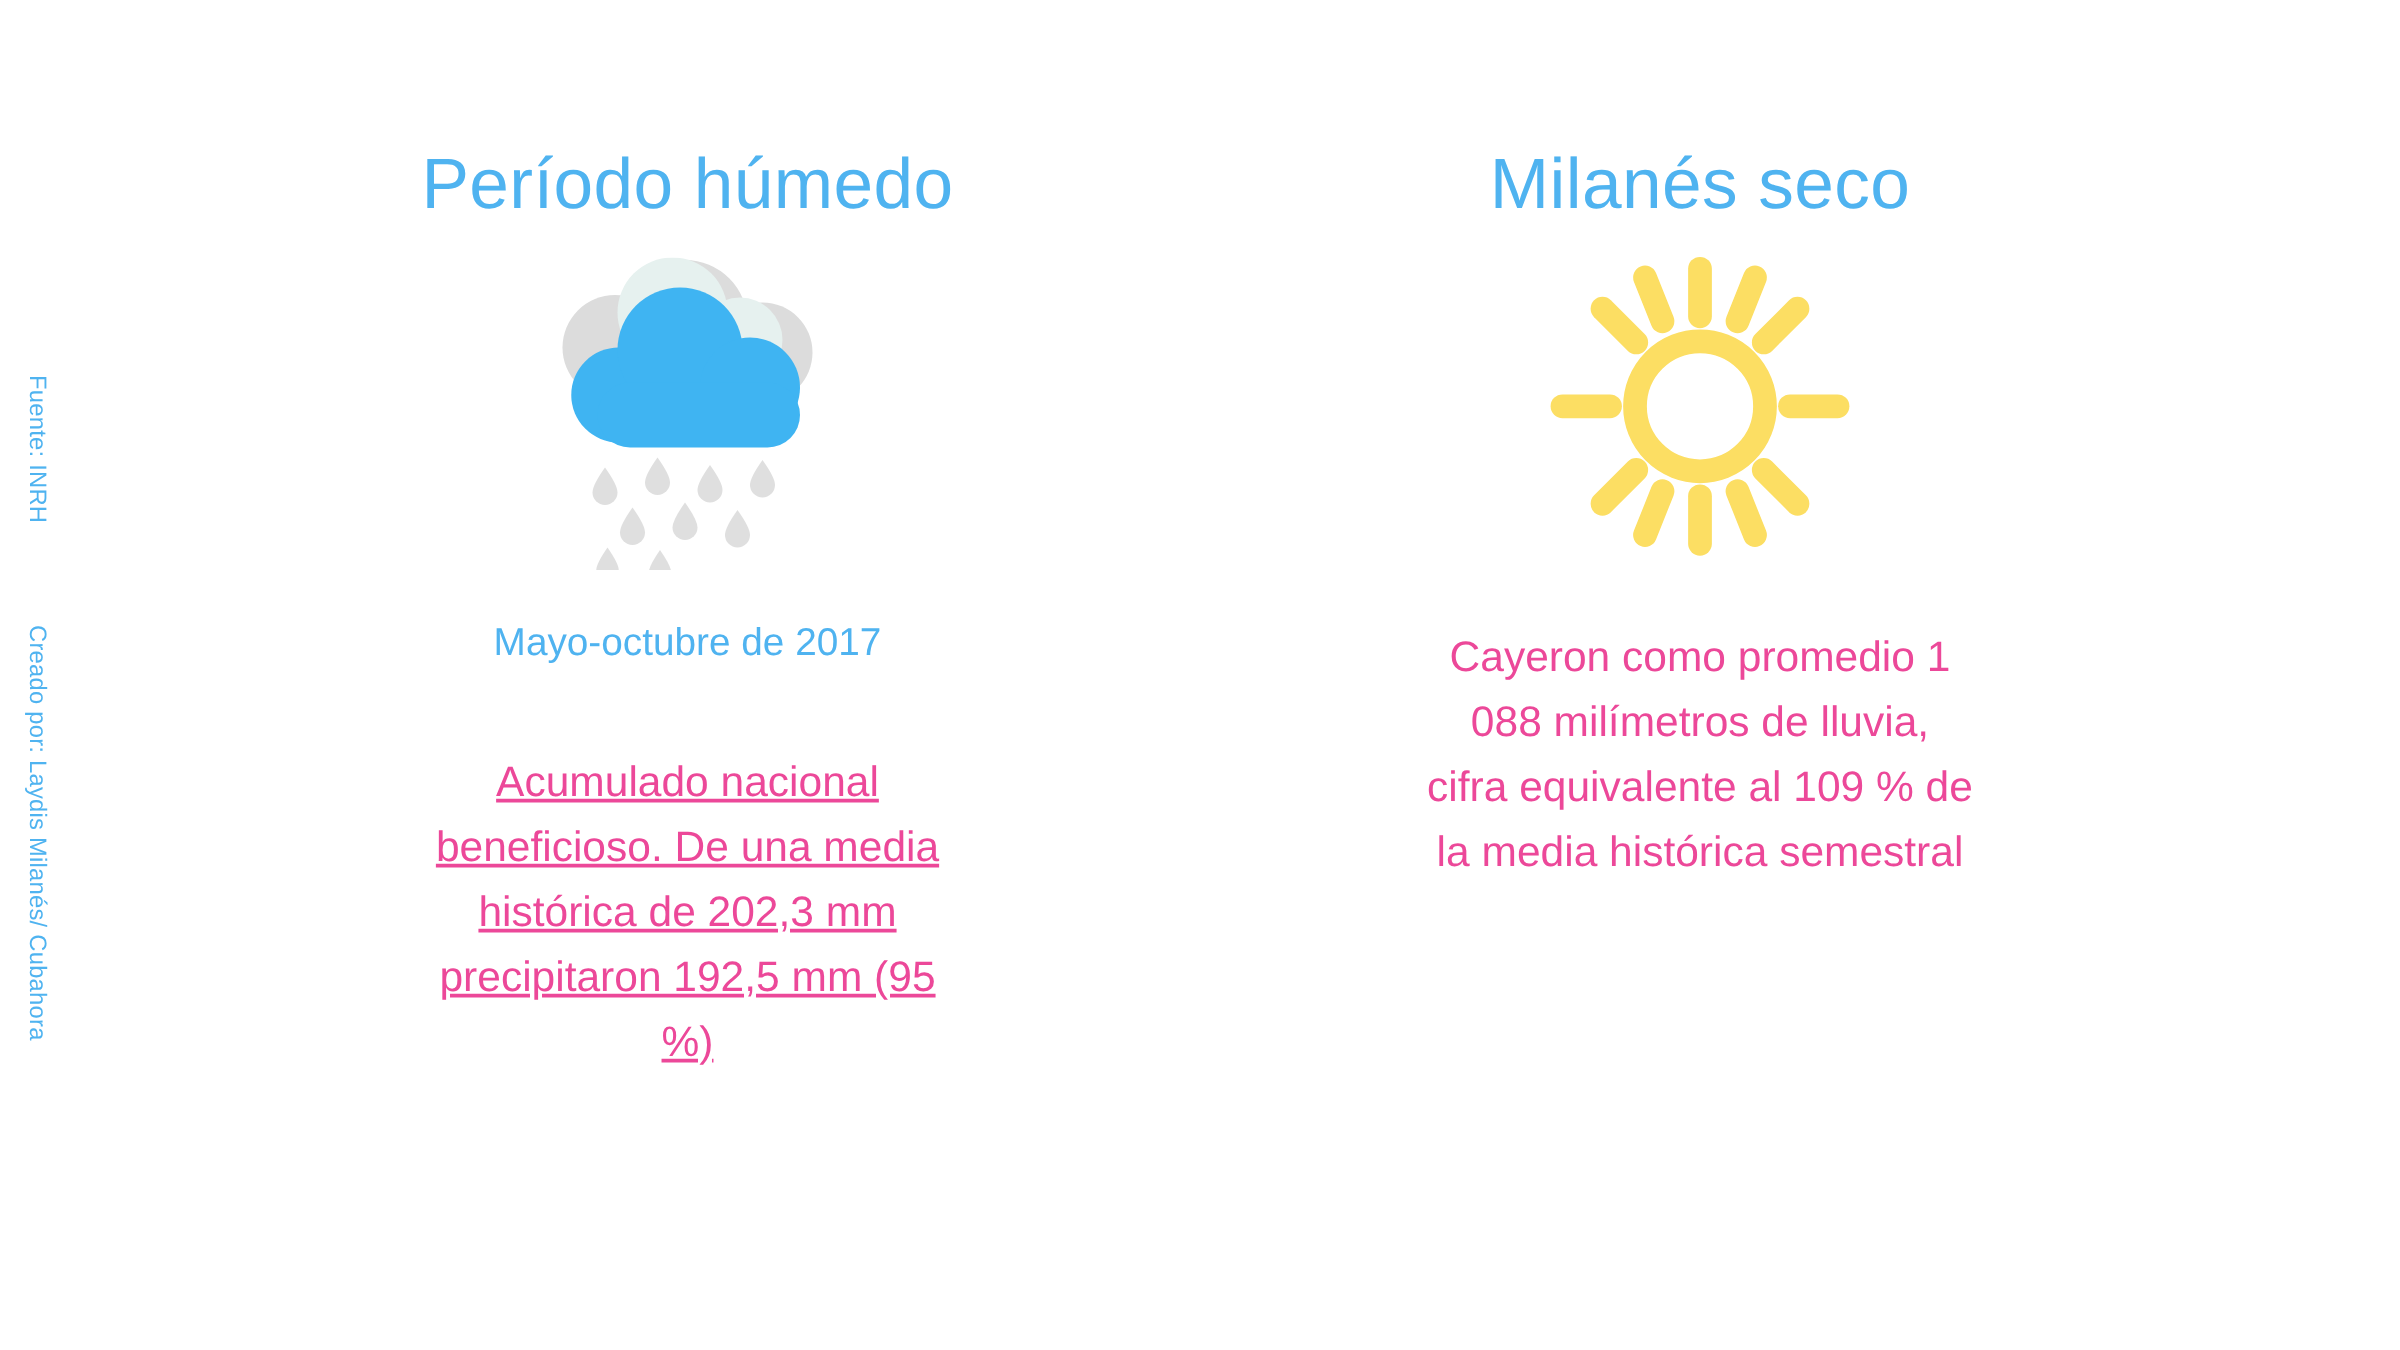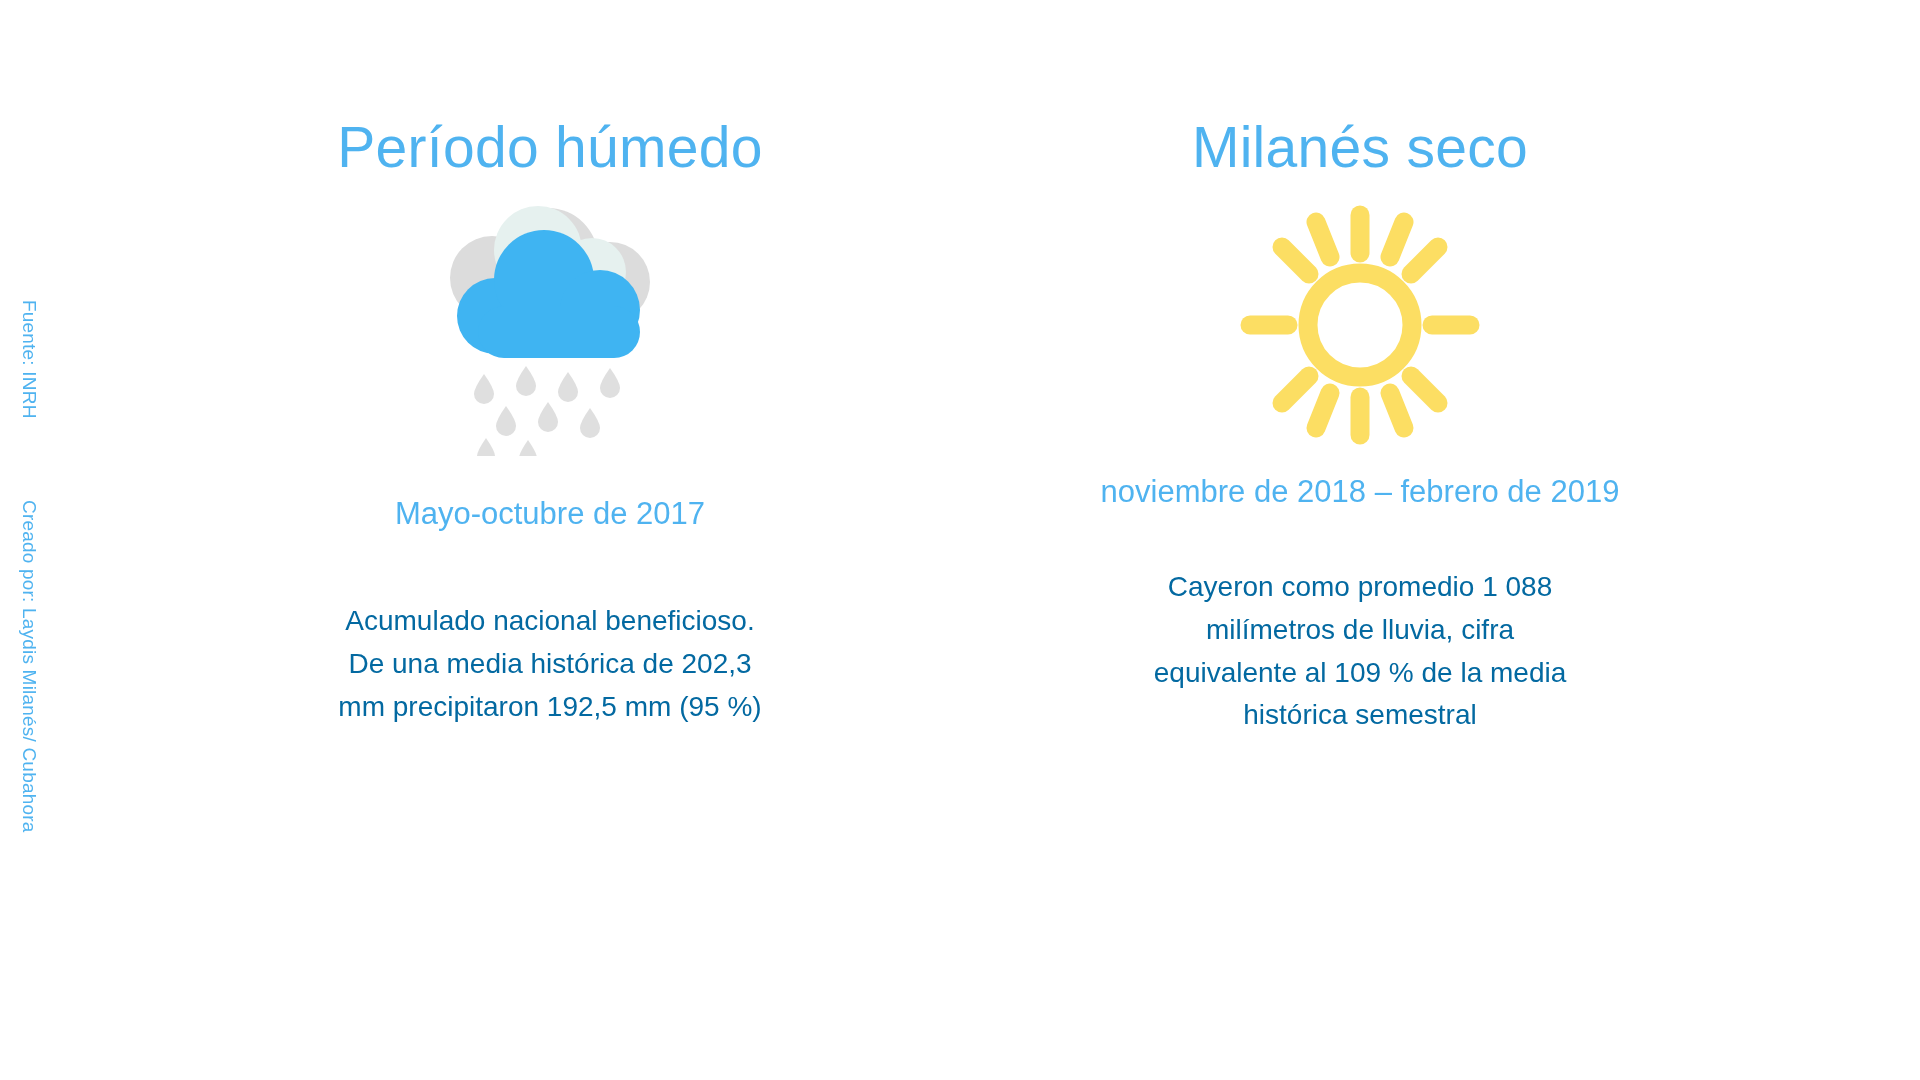--- a/index.html
+++ b/index.html
@@ -102,27 +102,27 @@
     font-size: 31px;
     line-height: 1.55;
     text-align: center;
     margin: 0;
     max-width: 560px;
   }
   .panel.wet .panel-date { margin-top: 34px; }
   .panel.dry .panel-date { margin-top: 18px; max-width: 520px; }
 
   .panel-body {
-    color: #0369a1;
-    font-size: 28px;
+    color: #ec4899;
+    font-size: 34px;
     line-height: 1.53;
     text-align: center;
     margin: 4px;
   }
-  .panel.wet .panel-body { margin-top: 62px; max-width: 440px; }
+  .panel.wet .panel-body { margin-top: 62px; max-width: 440px; text-decoration: underline; }
   .panel.dry .panel-body { margin-top: 50px; max-width: 440px; }
 </style>
 </head>
 <body>
 
 <div class="canvas">
 
   <div class="side-credits">
     <div class="vtext source">Fuente: INRH</div>
     <div class="vtext author">Creado por: Laydis Milanés/ Cubahora</div>
@@ -193,19 +193,18 @@
             <line x1="171" y1="69" x2="198" y2="42"></line>
             <line x1="76" y1="17" x2="90" y2="52"></line>
             <line x1="150" y1="188" x2="164" y2="223"></line>
             <line x1="164" y1="17" x2="150" y2="52"></line>
             <line x1="90" y1="188" x2="76" y2="223"></line>
           </g>
           <circle cx="120" cy="120" r="52" fill="none" stroke="#FCDE63" stroke-width="19"></circle>
         </svg>
       </div>
 
-      <p class="panel-date">noviembre de 2018 – febrero de 2019</p>
 
       <p class="panel-body">Cayeron  como promedio 1 088 milímetros de lluvia, cifra equivalente al 109 % de la media histórica semestral</p>
     </div>
 
   </div>
 </div>
 
 </body></html>

